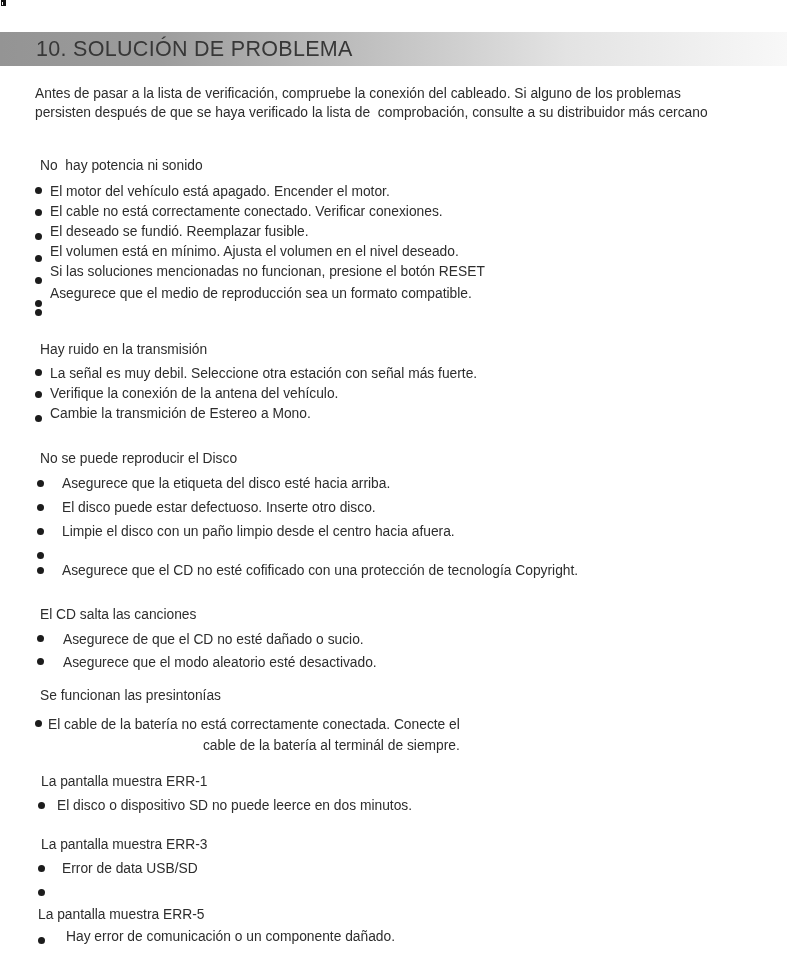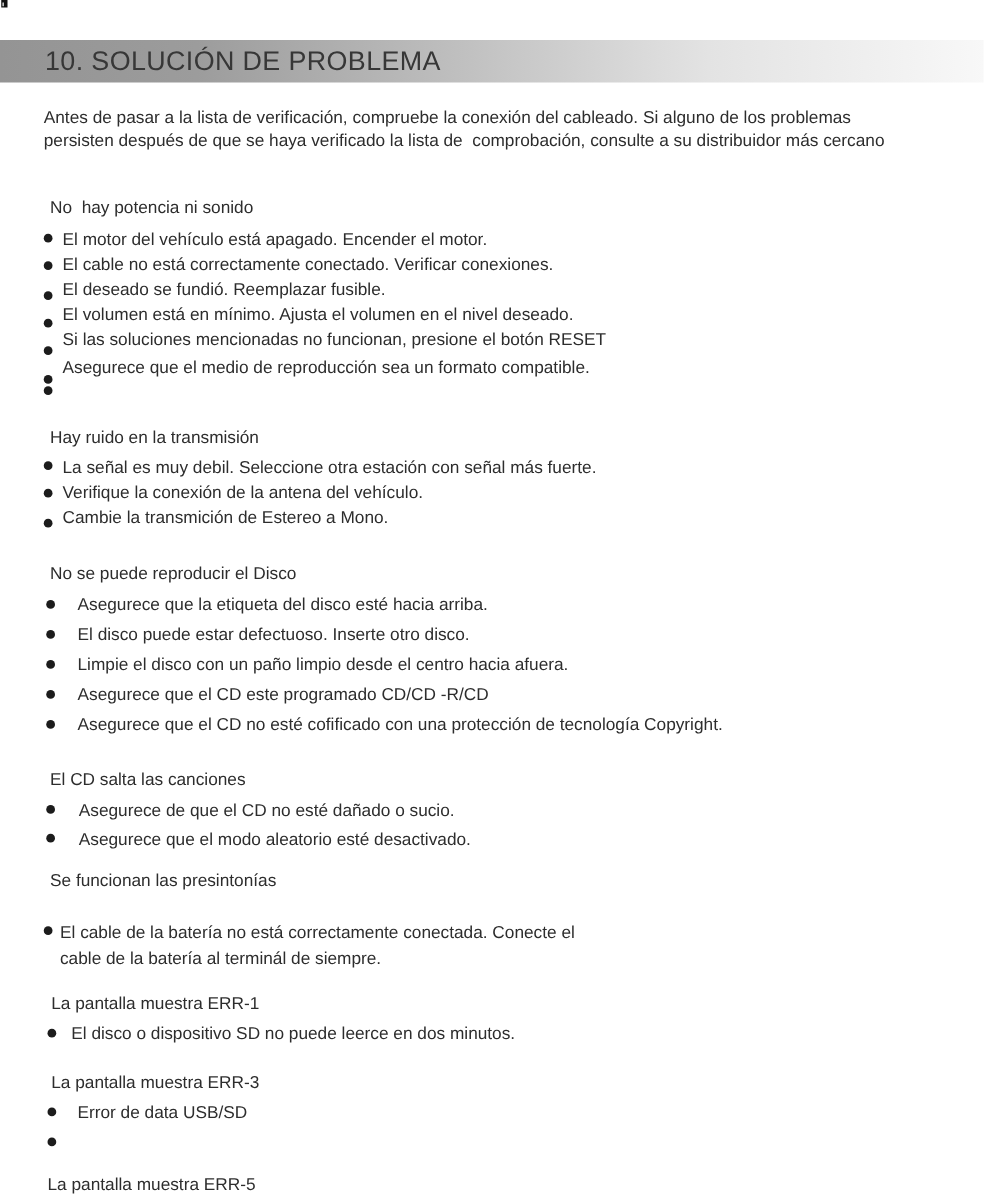--- a/index.html
+++ b/index.html
@@ -41,24 +41,24 @@
   
   .bo2{margin-top:2px}.bo5{margin-top:5px}.bo6{margin-top:6px}.bo7{margin-top:7px}
   .bo8{margin-top:8px}.bo10{margin-top:10px}.bo11{margin-top:11px}
   .bo13{margin-top:13px}.bo15{margin-top:15px}.bo16{margin-top:16px}
 
   
   .s1 .h{margin-top:34px;} .s1 .list{margin-top:6px;}
   .s2 .h{margin-top:24px;} .s2 .list{margin-top:4px;}
   .s3 .h{margin-top:25px;} .s3 .list{margin-top:3px;}
   .s4 .h{margin-top:22px;} .s4 .list{margin-top:3px;}
-  .s5 .h{margin-top:12px;} .s5 .list{margin-top:20px;}
+  .s5 .h{margin-top:12px;} .s5 .list{margin-top:8px;text-align:right;}
   .s6 .h{margin-top:16px;margin-left:41px;} .s6 .list{margin-top:4px;}
   .s7 .h{margin-top:19px;margin-left:41px;} .s7 .list{margin-top:2px;}
-  .s8 .h{margin-top:21px;margin-left:38px;}  .s8 .list{margin-top:2px;}
+  .s8 .h{margin-top:9px;margin-left:38px;}  .s8 .list{margin-top:2px;}
 
   
   .ga .txt{margin-left:8px;}
   .gc .bullet{margin-left:2px;} .gc .txt{margin-left:18px;}
   .gd .bullet{margin-left:2px;} .gd .txt{margin-left:19px;}
   .ge .txt{margin-left:6px;}
   .gf .bullet{margin-left:3px;} .gf .txt{margin-left:12px;}
   .gg .bullet{margin-left:3px;} .gg .txt{margin-left:17px;}
   .gh .bullet{margin-left:3px;} .gh .txt{margin-left:21px;}
 </style>
@@ -138,21 +138,20 @@
       <div class="row gc">
           <span class="bullet bo8"></span>
           <span class="txt">El disco puede estar defectuoso. Inserte otro disco.</span>
         </div>
       <div class="row gc">
           <span class="bullet bo8"></span>
           <span class="txt">Limpie el disco con un paño limpio desde el centro hacia afuera.</span>
         </div>
       <div class="row gc">
           <span class="bullet bo8"></span>
-          <span class="txt">Asegurece que el CD este programado CD/CD -R/CD</span>
         </div>
       <div class="row gc">
           <span class="bullet bo8"></span>
           <span class="txt">Asegurece que el CD no esté cofificado con una protección de tecnología Copyright.</span>
         </div>
     </div>
   </section>
 
   <section class="s4">
     <div class="h">El CD salta las canciones</div>

